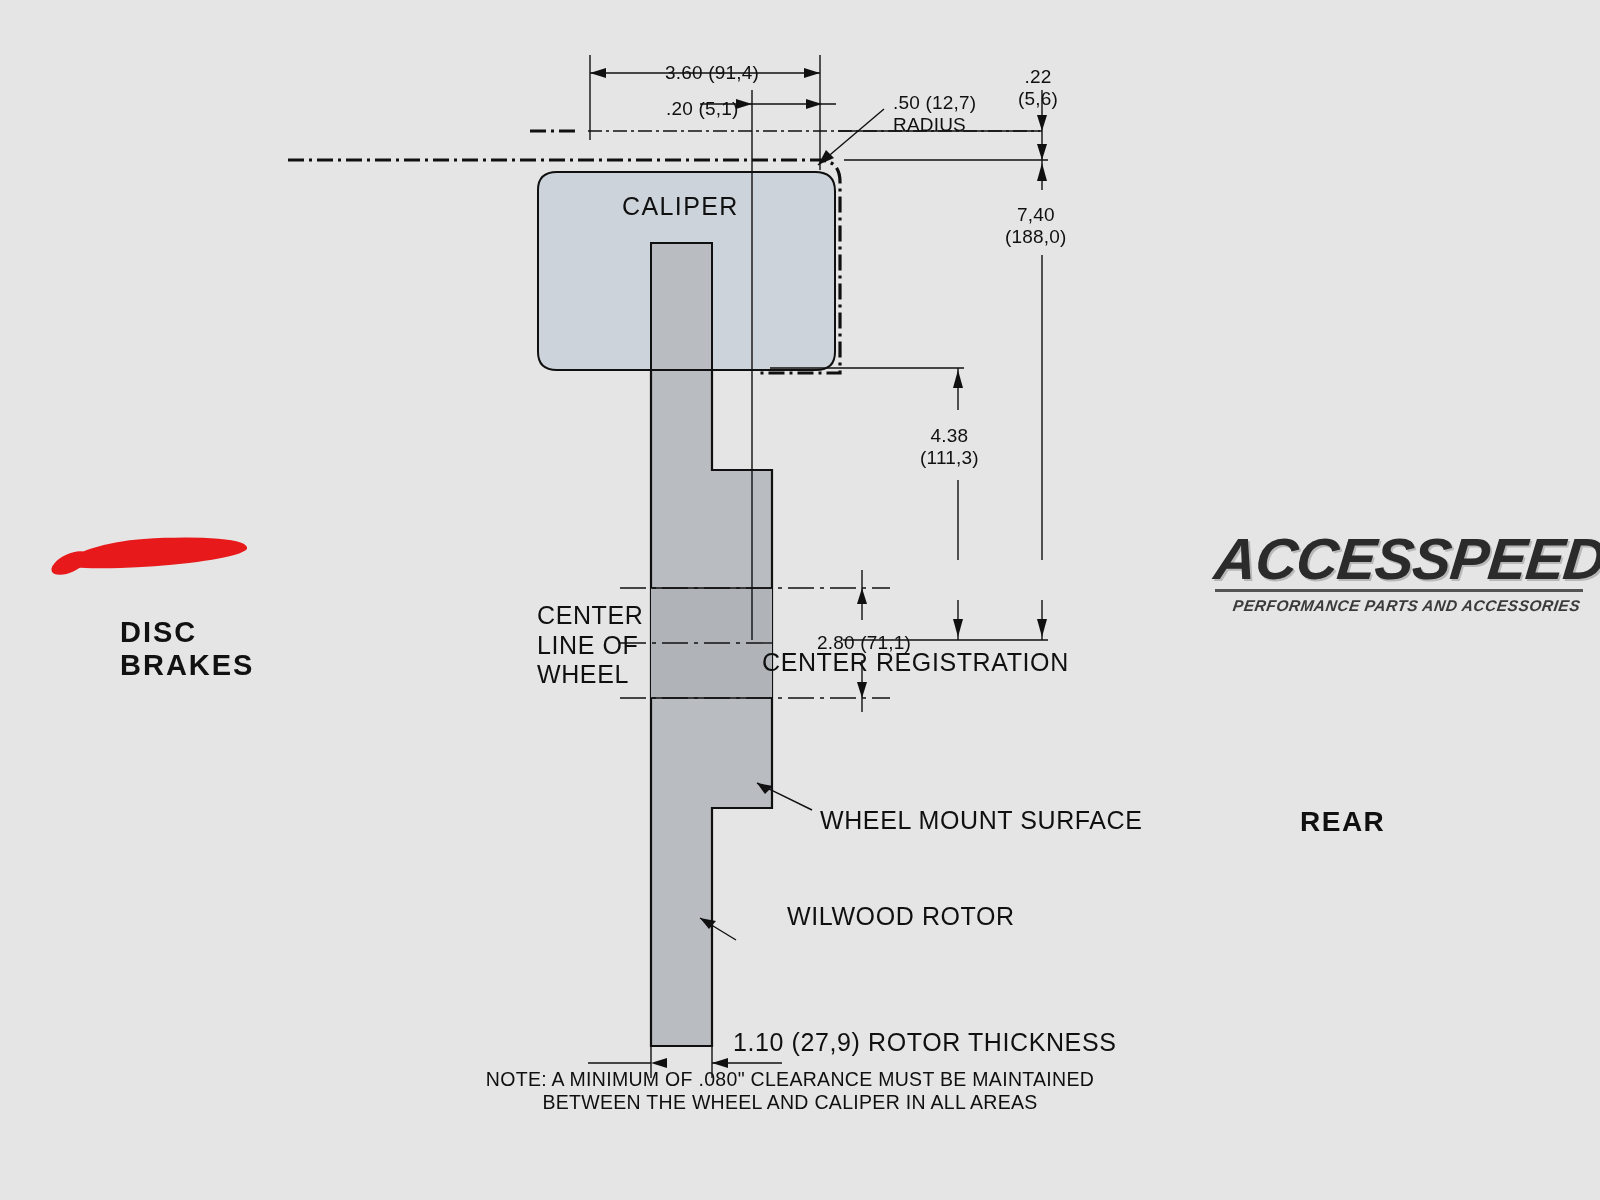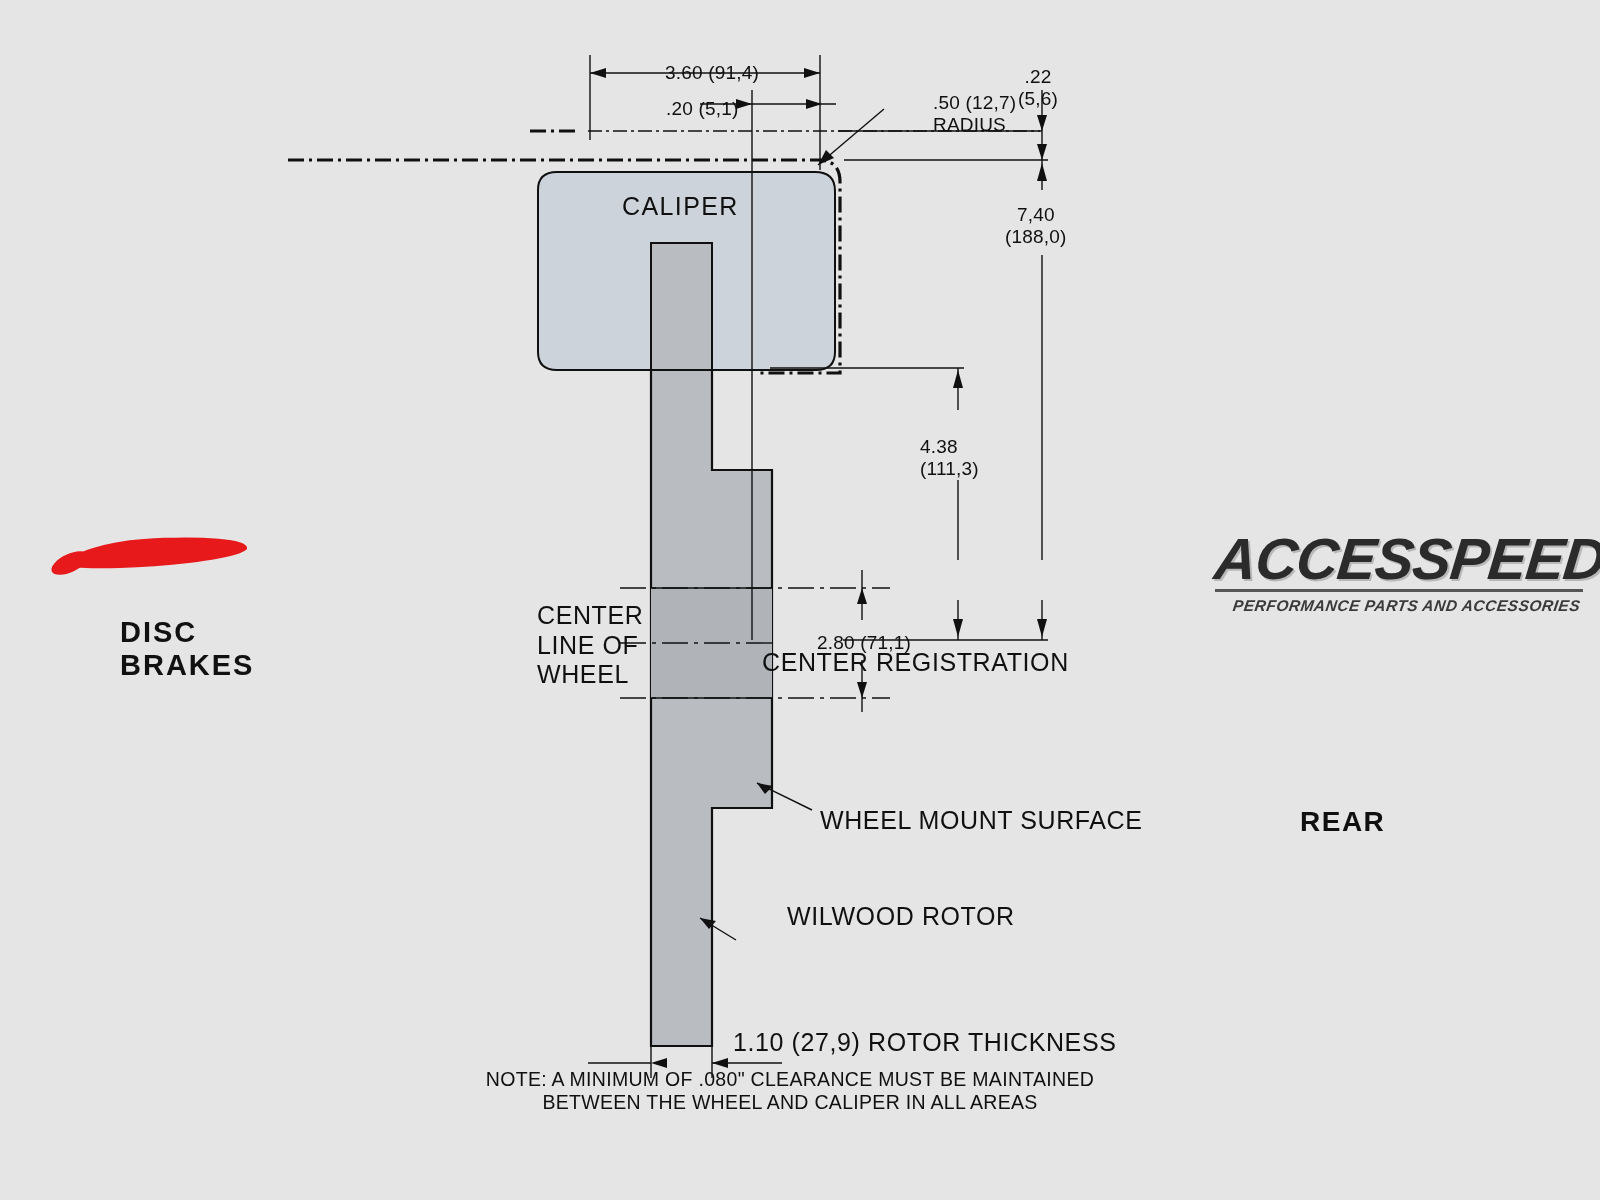--- a/index.html
+++ b/index.html
@@ -223,30 +223,30 @@
       <polygon points="651,1063 667,1058 667,1068" fill="#101010" stroke="none"></polygon>
       <polygon points="712,1063 728,1058 728,1068" fill="#101010" stroke="none"></polygon>
     </g>
 
   </svg>
 
   <div class="abs txt dim" style="left:665px; top:62px;">3.60 (91,4)</div>
 
   <div class="abs txt dim" style="left:642px; top:98px;margin-left:24px;">.20 (5,1)</div>
 
-  <div class="abs txt dim" style="left:933px; top:92px;">.50 (12,7)
+  <div class="abs txt dim" style="left:893px; top:92px;">.50 (12,7)
 RADIUS</div>
 
   <div class="abs txt dim" style="left:1018px; top:66px; text-align:center;">.22
 (5,6)</div>
 
   <div class="abs txt dim" style="left:1005px; top:204px; text-align:center;">7,40
 (188,0)</div>
 
-  <div class="abs txt dim" style="left:920px; top:436px; text-align:left;">4.38
+  <div class="abs txt dim" style="left:920px; top:425px; text-align:center;">4.38
 (111,3)</div>
 
   <div class="abs txt dim" style="left:817px; top:632px;">2.80 (71,1)</div>
 
   <div class="abs txt lbl" style="left:762px; top:648px;">CENTER REGISTRATION</div>
 
   <div class="abs txt lbl" style="left:537px; top:601px; text-align:left;">CENTER
 LINE OF
 WHEEL</div>
 

